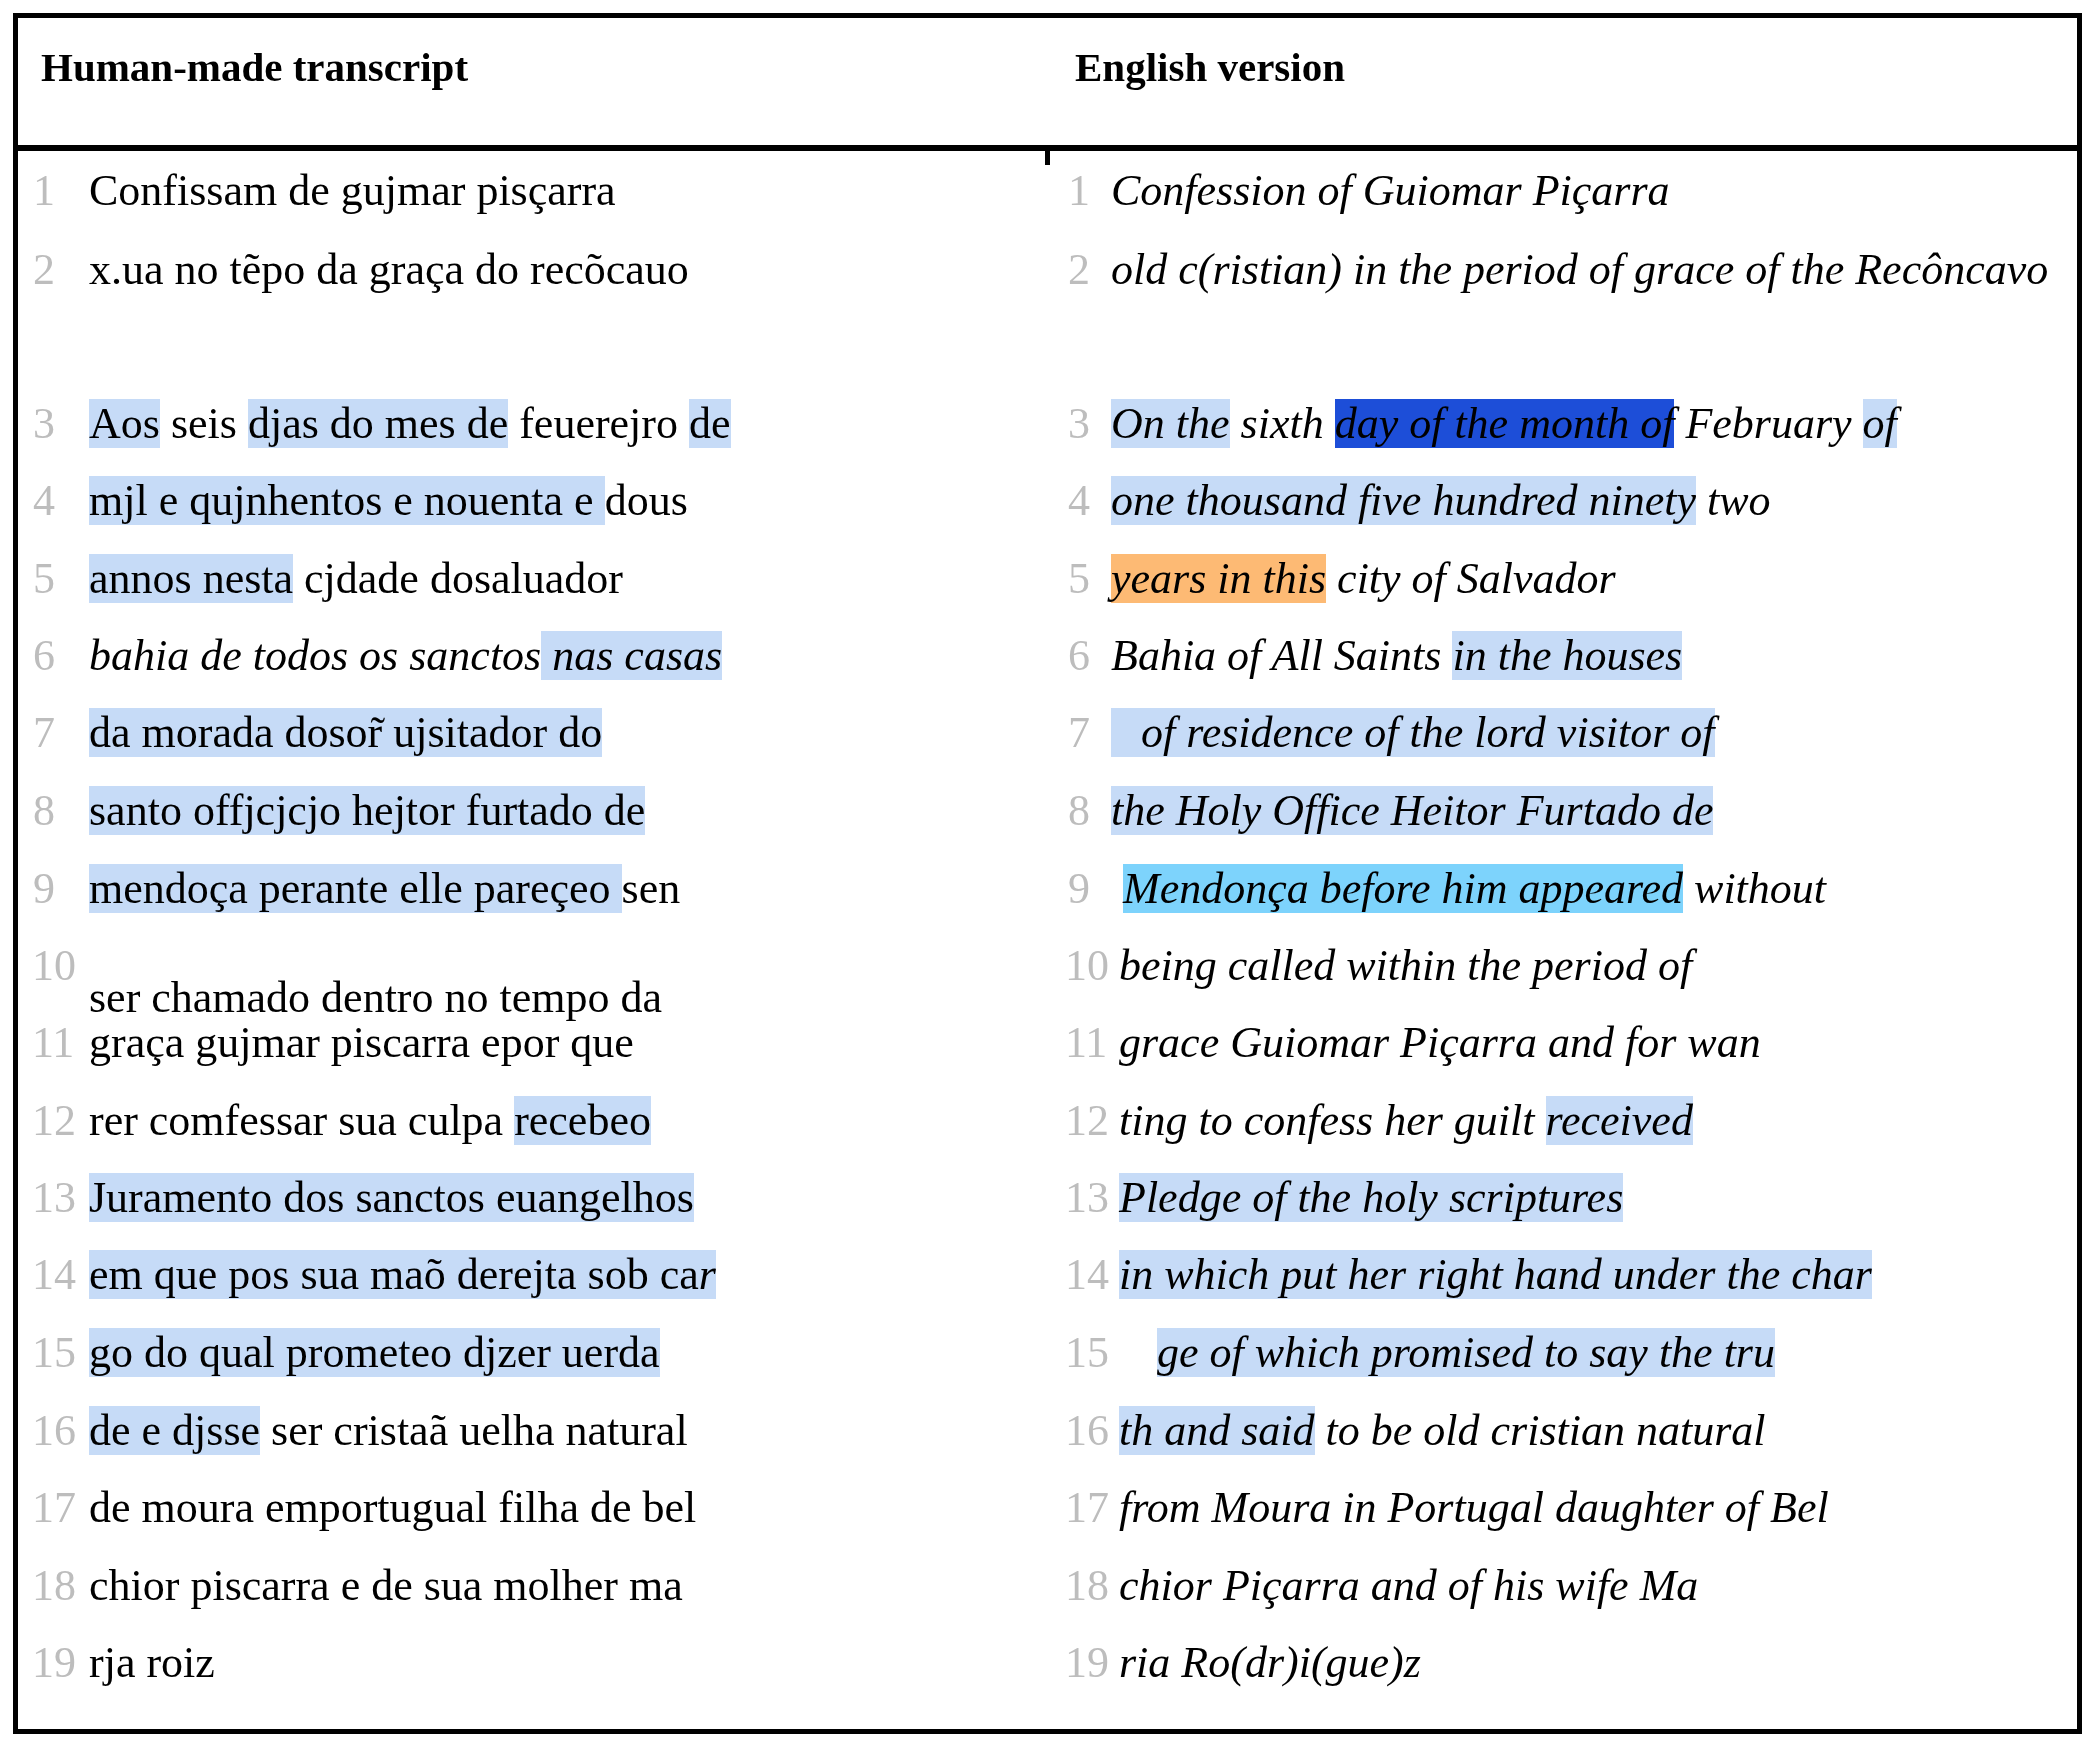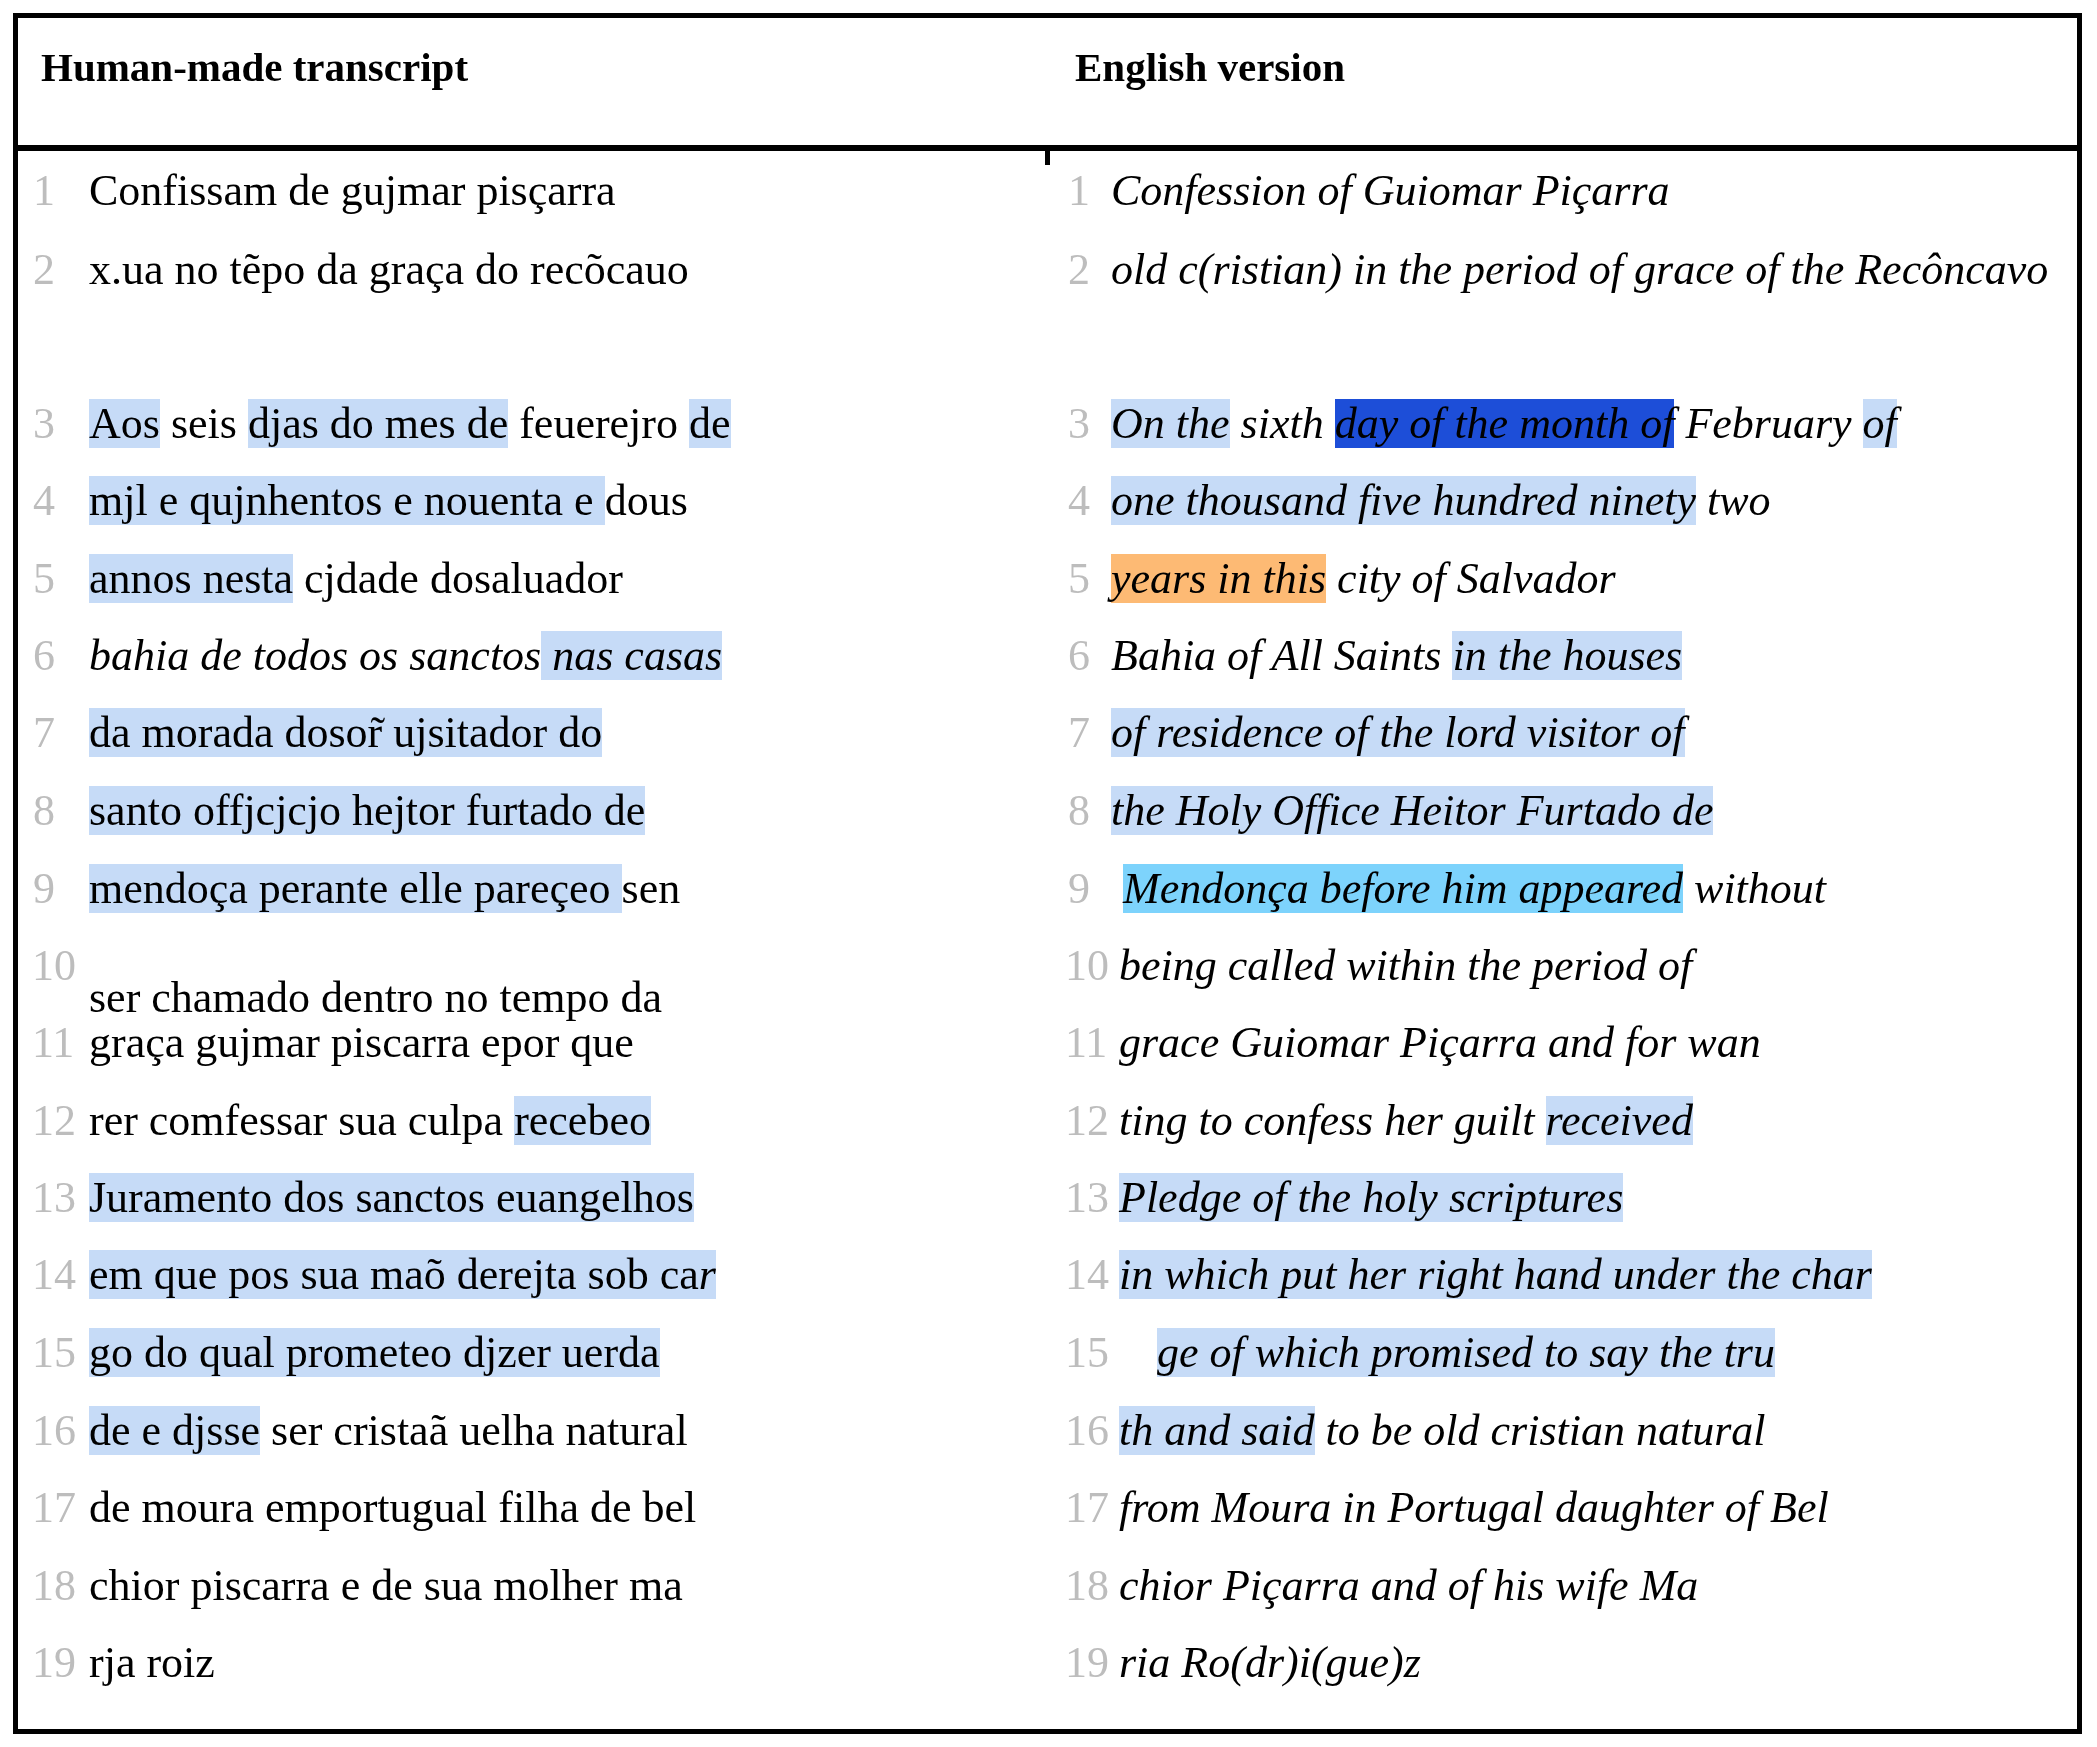--- a/index.html
+++ b/index.html
@@ -75,21 +75,21 @@
     <div class="line" style="top: 630px; left: 0px;">
       <span class="num" style="left: 1068px; color: rgb(189, 189, 189);">6</span>
       <span class="txt en" style="left: 1111px;"><span class="seg">Bahia of All Saints </span><span class="seg hl" style="background: rgb(198, 219, 247);">in the houses</span></span>
     </div>
     <div class="line" style="top: 707px; left: 0px;">
       <span class="num" style="left: 33px; color: rgb(189, 189, 189);">7</span>
       <span class="txt" style="left: 89px;"><span class="seg hl" style="background: rgb(198, 219, 247);">da morada dosor̃ ujsitador do</span></span>
     </div>
     <div class="line" style="top: 707px; left: 0px;">
       <span class="num" style="left: 1068px; color: rgb(189, 189, 189);">7</span>
-      <span class="txt en" style="left: 1111px;"><span class="seg hl" style="background: rgb(198, 219, 247);">of residence of the lord visitor of</span></span>
+      <span class="txt en" style="left: 1111px;"><span class="seg hl" style="background: rgb(198, 219, 247); padding-left: 30px;">of residence of the lord visitor of</span></span>
     </div>
     <div class="line" style="top: 785px; left: 0px;">
       <span class="num" style="left: 33px; color: rgb(189, 189, 189);">8</span>
       <span class="txt" style="left: 89px;"><span class="seg hl" style="background: rgb(198, 219, 247);">santo offjcjcjo hejtor furtado de</span></span>
     </div>
     <div class="line" style="top: 785px; left: 0px;">
       <span class="num" style="left: 1068px; color: rgb(189, 189, 189);">8</span>
       <span class="txt en" style="left: 1111px; text-align: right;"><span class="seg hl" style="background: rgb(198, 219, 247);">the Holy Office Heitor Furtado de</span></span>
     </div>
     <div class="line" style="top: 863px; left: 0px;">

